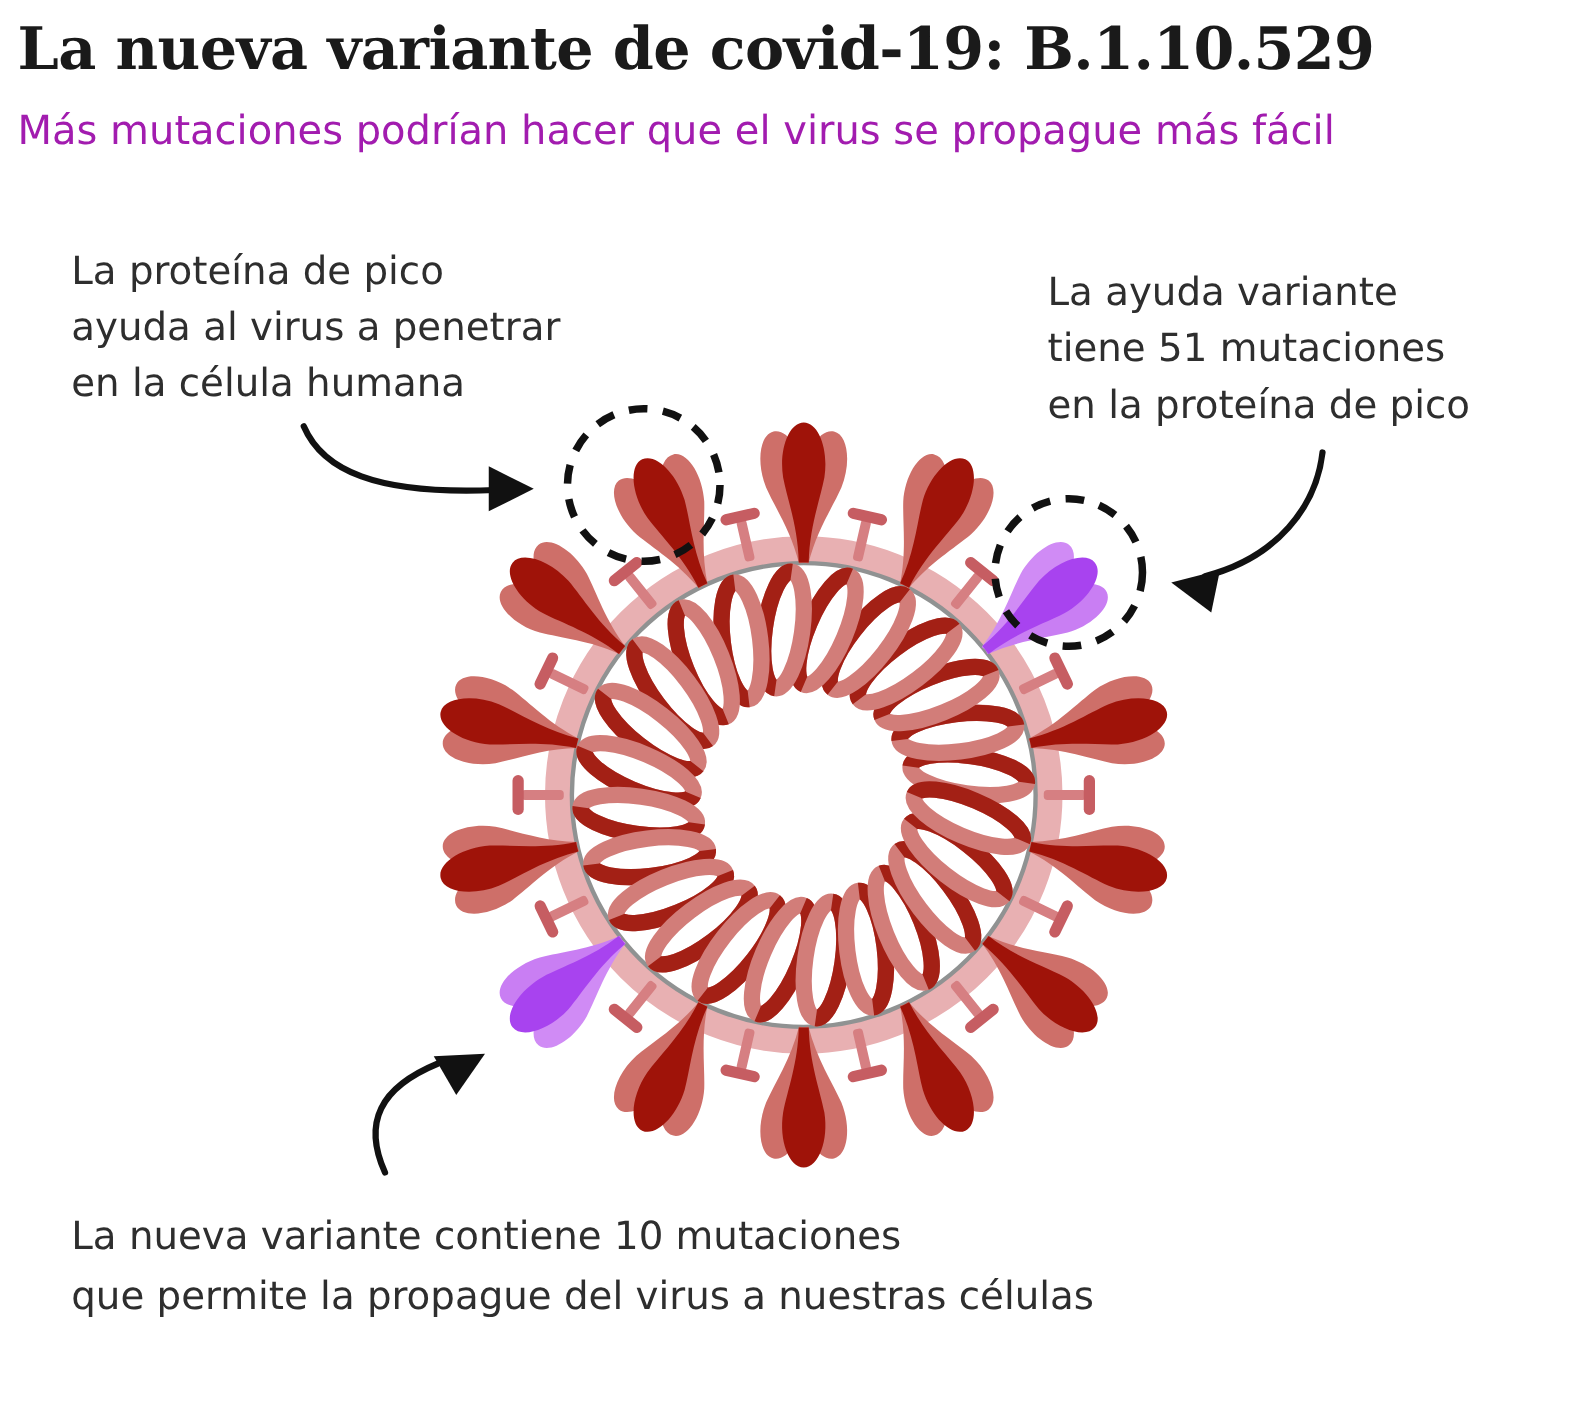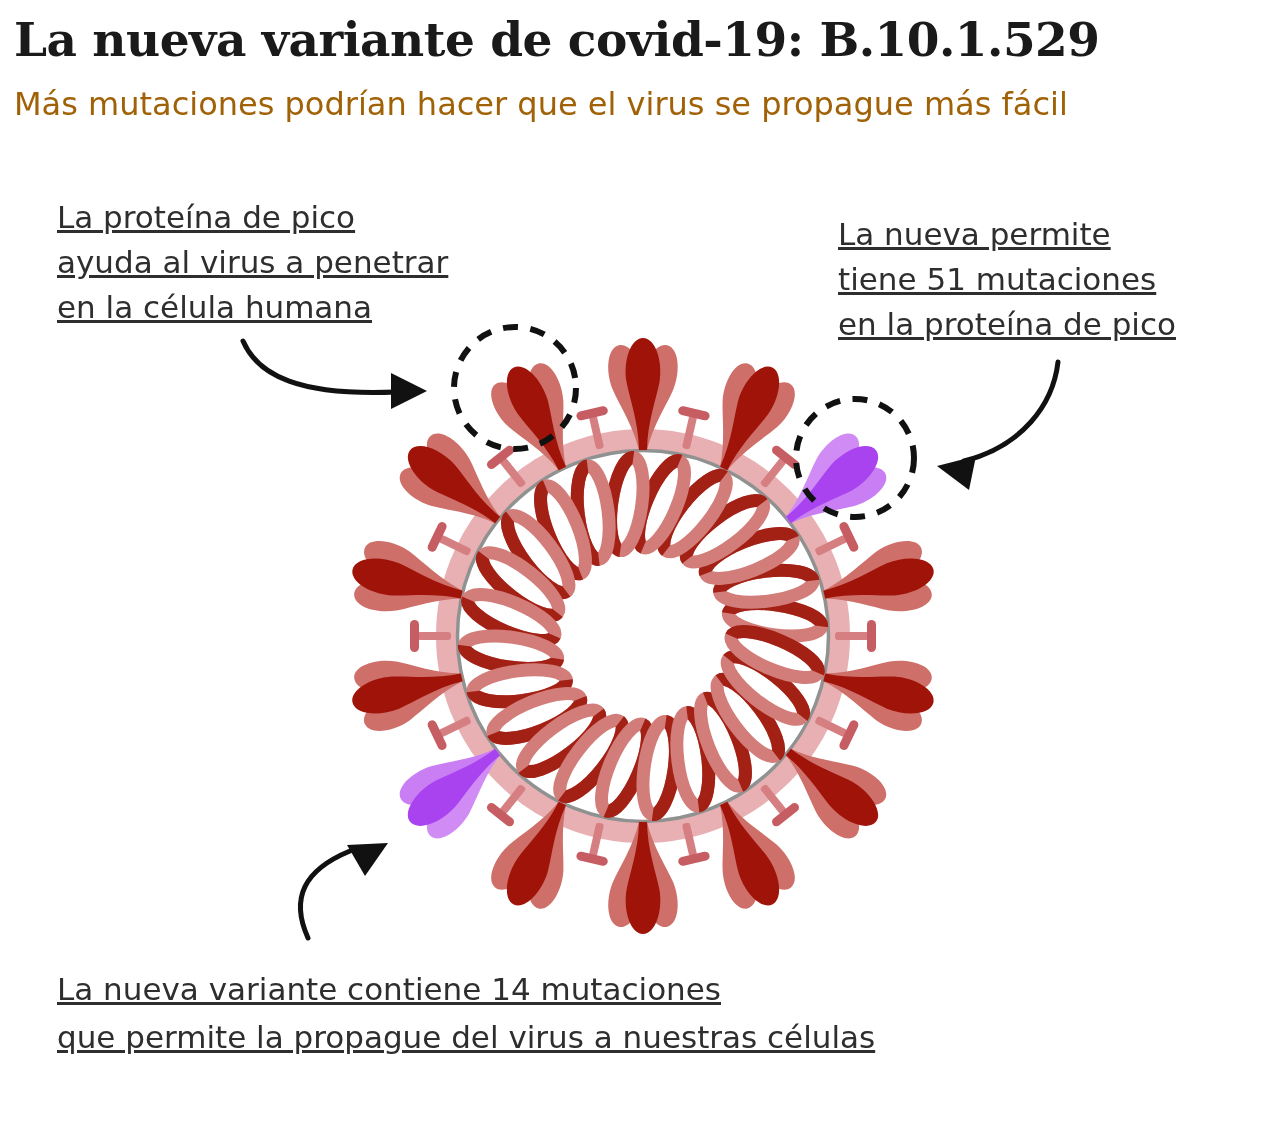--- a/index.html
+++ b/index.html
@@ -11,40 +11,40 @@
     font-family:"DejaVu Sans","Liberation Sans",sans-serif;
   }
   .title{
     position:absolute;left:14px;top:12px;margin:0;
     font-family:"DejaVu Serif","Liberation Serif",serif;
     font-weight:700;font-size:47px;line-height:1.2;
     color:#1a1a1a;letter-spacing:-0.5px;white-space:nowrap;
   }
   .subtitle{
     position:absolute;left:14px;top:84px;margin:0;
-    font-size:32px;line-height:1.25;color:#a16207;white-space:nowrap;
+    font-size:32px;line-height:1.25;color:#a21caf;white-space:nowrap;
   }
   .ann{
-    position:absolute;color:#2e2e2e;font-size:31px;line-height:45px;text-decoration:underline;
+    position:absolute;color:#2e2e2e;font-size:31px;line-height:45px;
   }
   .ann div{white-space:nowrap;}
   .ann-spike{left:57px;top:195px;}
   .ann-mut{left:838px;top:212px;}
   .ann-rbd{left:57px;top:965px;line-height:48px;}
   #fig{position:absolute;left:0;top:0;}
   .dash{fill:none;stroke:#111111;stroke-width:6;stroke-dasharray:15 12.5;}
   .arrow-line{fill:none;stroke:#111111;stroke-width:5;stroke-linecap:round;}
   .arrow-head{fill:#111111;stroke:none;}
 </style>
 </head>
 <body>
 
 <div class="canvas">
 
-  <h1 class="title">La nueva variante de covid-19: B.10.1.529</h1>
+  <h1 class="title">La nueva variante de covid-19: B.1.10.529</h1>
   <p class="subtitle">Más mutaciones podrían hacer que el virus se propague más fácil</p>
 
   <svg id="fig" width="1277" height="1137" viewBox="0 0 1277 1137" aria-hidden="true">
 
     <g id="virus" transform="translate(643 636)">
         <circle r="196.5" fill="none" stroke="#e8b0b2" stroke-width="21"></circle>
         <circle r="185.5" fill="#ffffff" stroke="#909292" stroke-width="3.5"></circle>
         <g transform="translate(132.0 -16.2) rotate(98.0)">
           <ellipse rx="15" ry="47" fill="none" stroke="#d27d79" stroke-width="13"></ellipse>
           <path d="M 0 -47 A 15 47 0 0 0 0 47" fill="none" stroke="#a32015" stroke-width="13"></path>
@@ -288,23 +288,23 @@
     </g>
   </svg>
 
   <div class="ann ann-spike">
     <div>La proteína de pico</div>
     <div>ayuda al virus a penetrar</div>
     <div>en la célula humana</div>
   </div>
 
   <div class="ann ann-mut">
-    <div>La nueva permite</div>
+    <div>La ayuda variante</div>
     <div>tiene 51 mutaciones</div>
     <div>en la proteína de pico</div>
   </div>
 
   <div class="ann ann-rbd">
-    <div>La nueva variante contiene 14 mutaciones</div>
+    <div>La nueva variante contiene 10 mutaciones</div>
     <div>que permite la propague del virus a nuestras células</div>
   </div>
 
 </div>
 
 </body></html>

